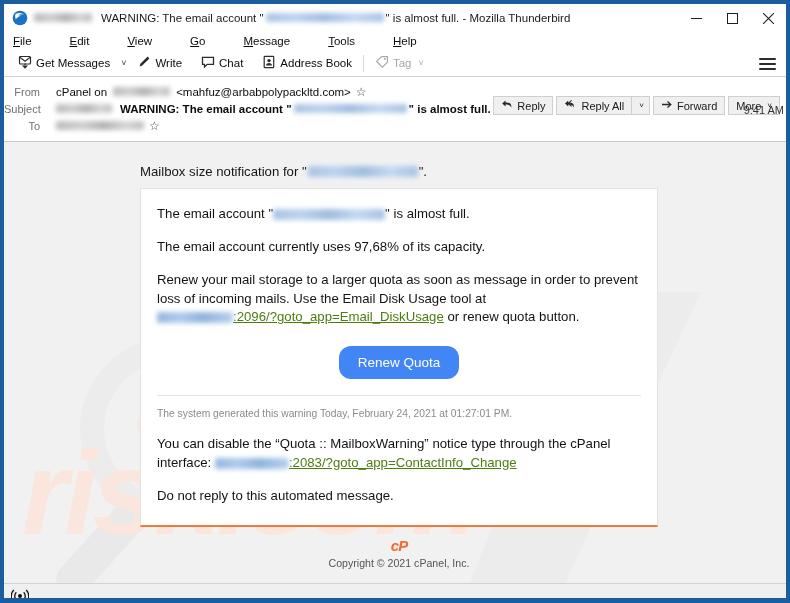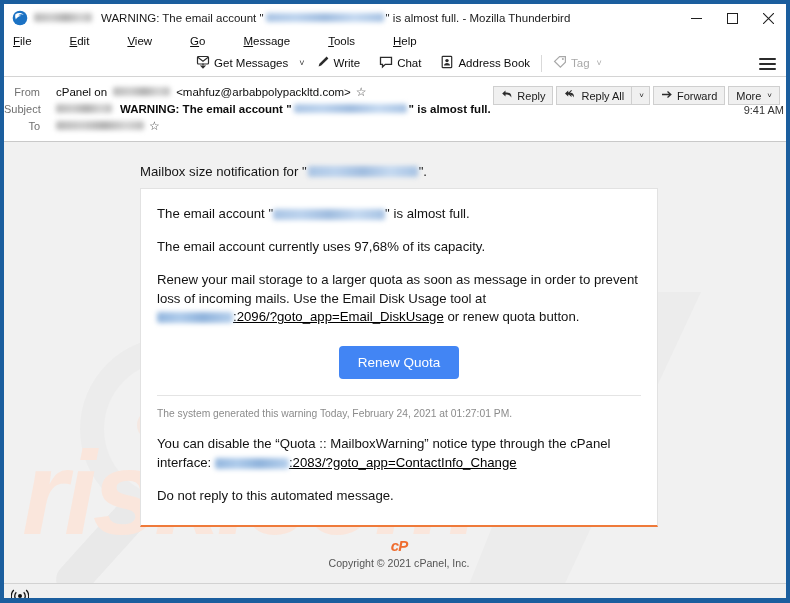--- a/index.html
+++ b/index.html
@@ -68,21 +68,20 @@
   
   .maintoolbar {
     position: relative;
     height: 27px;
     background: #ffffff;
     display: flex; align-items: center;
     padding-left: 8px;
     border-bottom: 1px solid #d4d4d4;
     font-size: 11.5px;
     color: #0c0c0c;
-    justify-content: center;
   }
   .tbtn {
     display: flex; align-items: center; gap: 4px;
     padding: 2px 6px;
     white-space: nowrap;
   }
   .tbtn.dim { color: #a8a8a8; }
   .tb-caret {
     padding: 2px 5px;
     font-size: 9px; color: #333;
@@ -135,21 +134,21 @@
     border-radius: 2px;
     filter: blur(2.6px);
   }
   .blur.gray { background: linear-gradient(90deg,#b9b9b9,#cfcfcf 30%,#b2b2b2 55%,#d6d6d6 80%,#bdbdbd); }
   .blur.blue { background: linear-gradient(90deg,#a9c4e4,#bcd3ee 25%,#9fbcdf 50%,#c4d9f1 75%,#a6c2e3); }
   .blur.link { background: linear-gradient(90deg,#93b6de,#aecbeb 30%,#8fb3dc 60%,#b6d0ed); }
 
   
   .reply-cluster {
     position: absolute;
-    right: 6px; top: 9px;
+    right: 6px; top: 19px;
     display: flex; align-items: stretch;
     font-size: 11px;
   }
   .rbtn {
     display: flex; align-items: center; gap: 4px;
     background: #f0f0f0;
     border: 1px solid #cfcfcf;
     padding: 2px 7px;
     color: #1a1a1a;
     white-space: nowrap;
@@ -219,30 +218,30 @@
     position: relative;
   }
   .mail-card p {
     margin: 0 0 15px 0;
     font-size: 13.2px;
     line-height: 1.38;
     color: #131313;
   }
   .mail-card p:last-child { margin-bottom: 2px; }
   .mlink {
-    color: #000000;
+    color: #4d7c0f;
   }
   .btn-row { text-align: center; margin: 20px 0 16px 0; }
   .renew-btn {
     display: inline-block;
     background: #4285f4;
     color: #ffffff;
     font-size: 13.5px;
     padding: 9px 19px;
-    border-radius: 4px;
+    border-radius: 12px;
     border: none;
     font-family: "Liberation Sans", sans-serif;
     cursor: pointer;
   }
   .hr-thin {
     border: none;
     border-top: 1px solid #e4e4e4;
     margin: 0 0 11px 0;
   }
   .sysnote {

